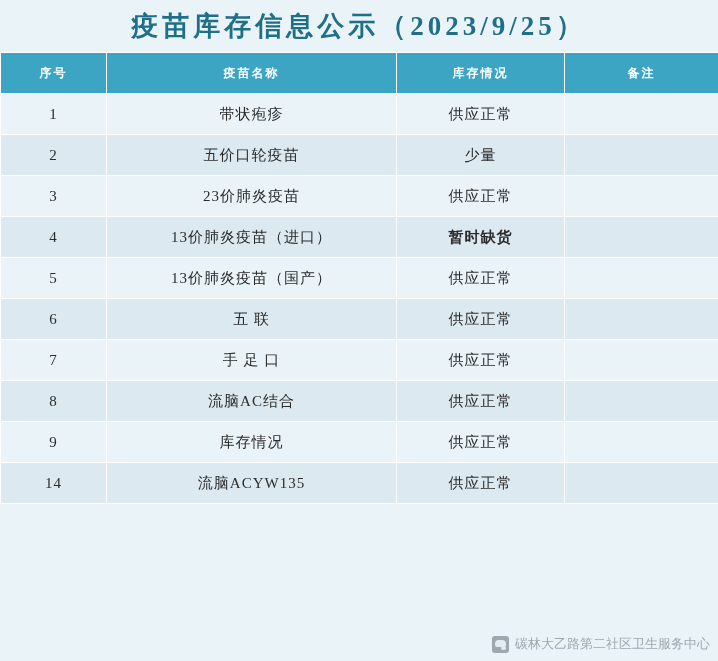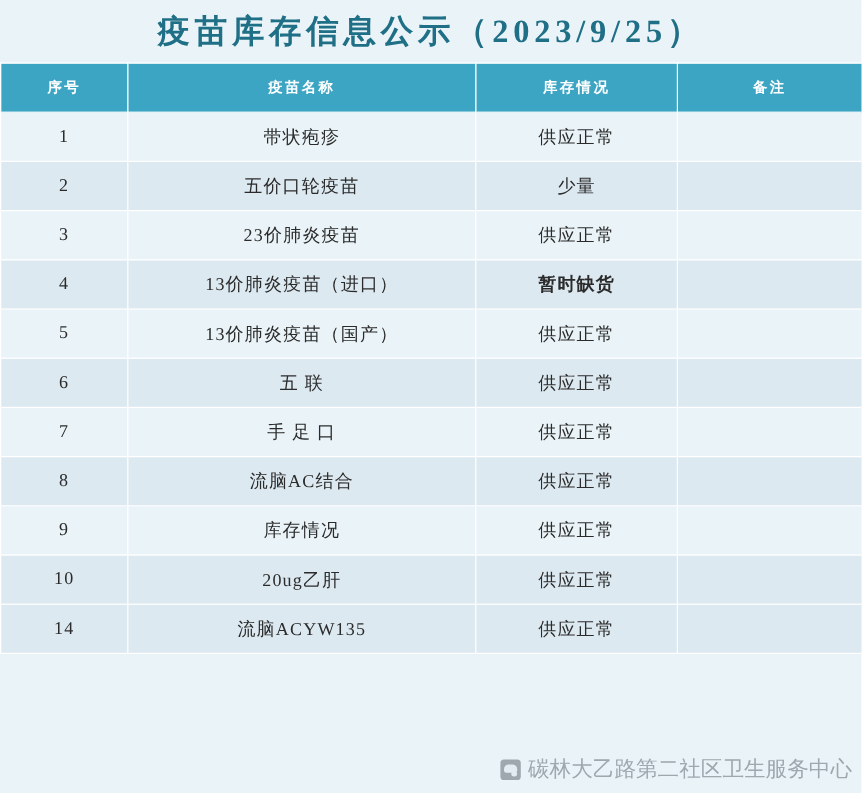--- a/index.html
+++ b/index.html
@@ -74,21 +74,21 @@
     font-weight: bold;
   }
   .watermark {
     position: absolute;
     right: 8px;
     bottom: 8px;
     display: flex;
     align-items: center;
     gap: 6px;
     color: #9aa4ab;
-    font-size: 18px;
+    font-size: 13px;
     font-family: "Liberation Sans", sans-serif;
     opacity: 0.95;
     pointer-events: none;
   }
   .wm-icon {
     width: 17px;
     height: 17px;
     border-radius: 3px;
     background: #9aa4ab;
     display: inline-block;
@@ -188,26 +188,20 @@
         <td>供应正常</td>
         <td class="note"></td>
       </tr>
       <tr class="row-even">
         <td class="num">9</td>
         <td>库存情况</td>
         <td>供应正常</td>
         <td class="note"></td>
       </tr>
       <tr class="row-odd">
-        <td class="num">10</td>
-        <td>20ug乙肝</td>
-        <td>供应正常</td>
-        <td class="note"></td>
-      </tr>
-      <tr class="row-odd">
         <td class="num">14</td>
         <td>流脑ACYW135</td>
         <td>供应正常</td>
         <td class="note"></td>
       </tr>
     </tbody>
   </table>
 
   <div class="watermark">
     <span class="wm-icon"></span>

